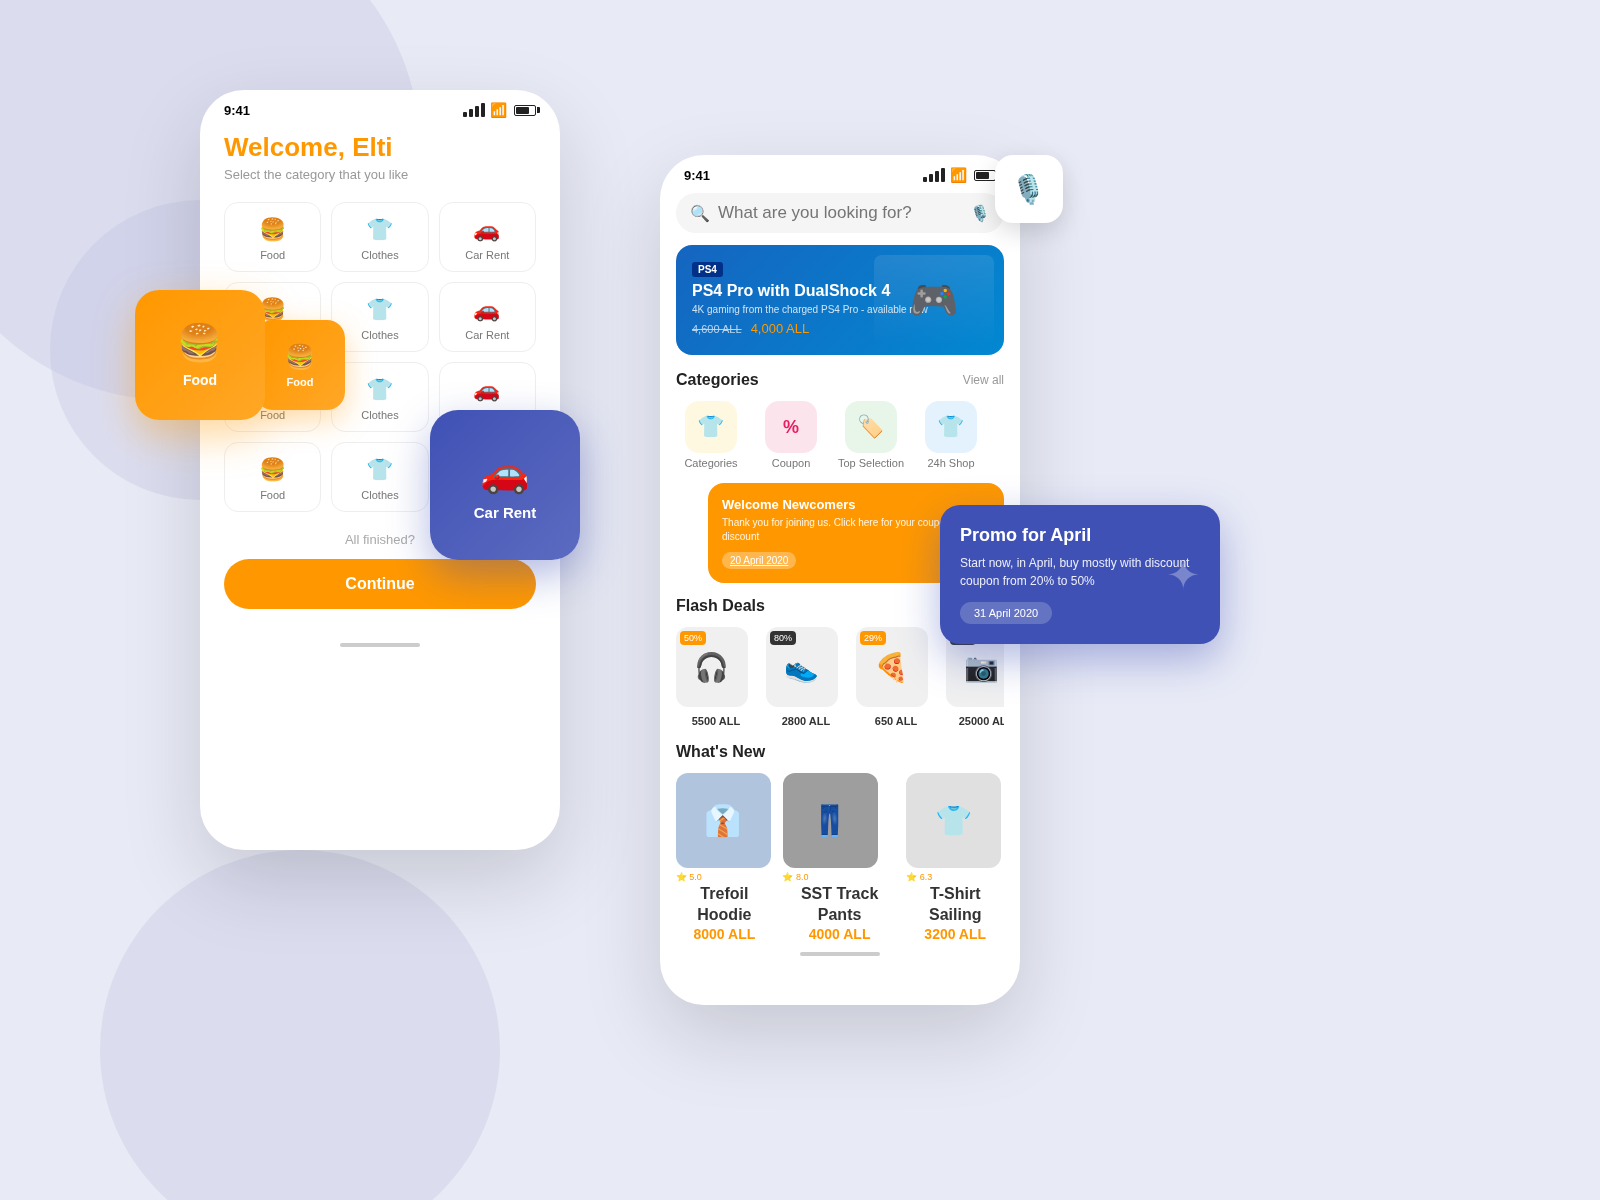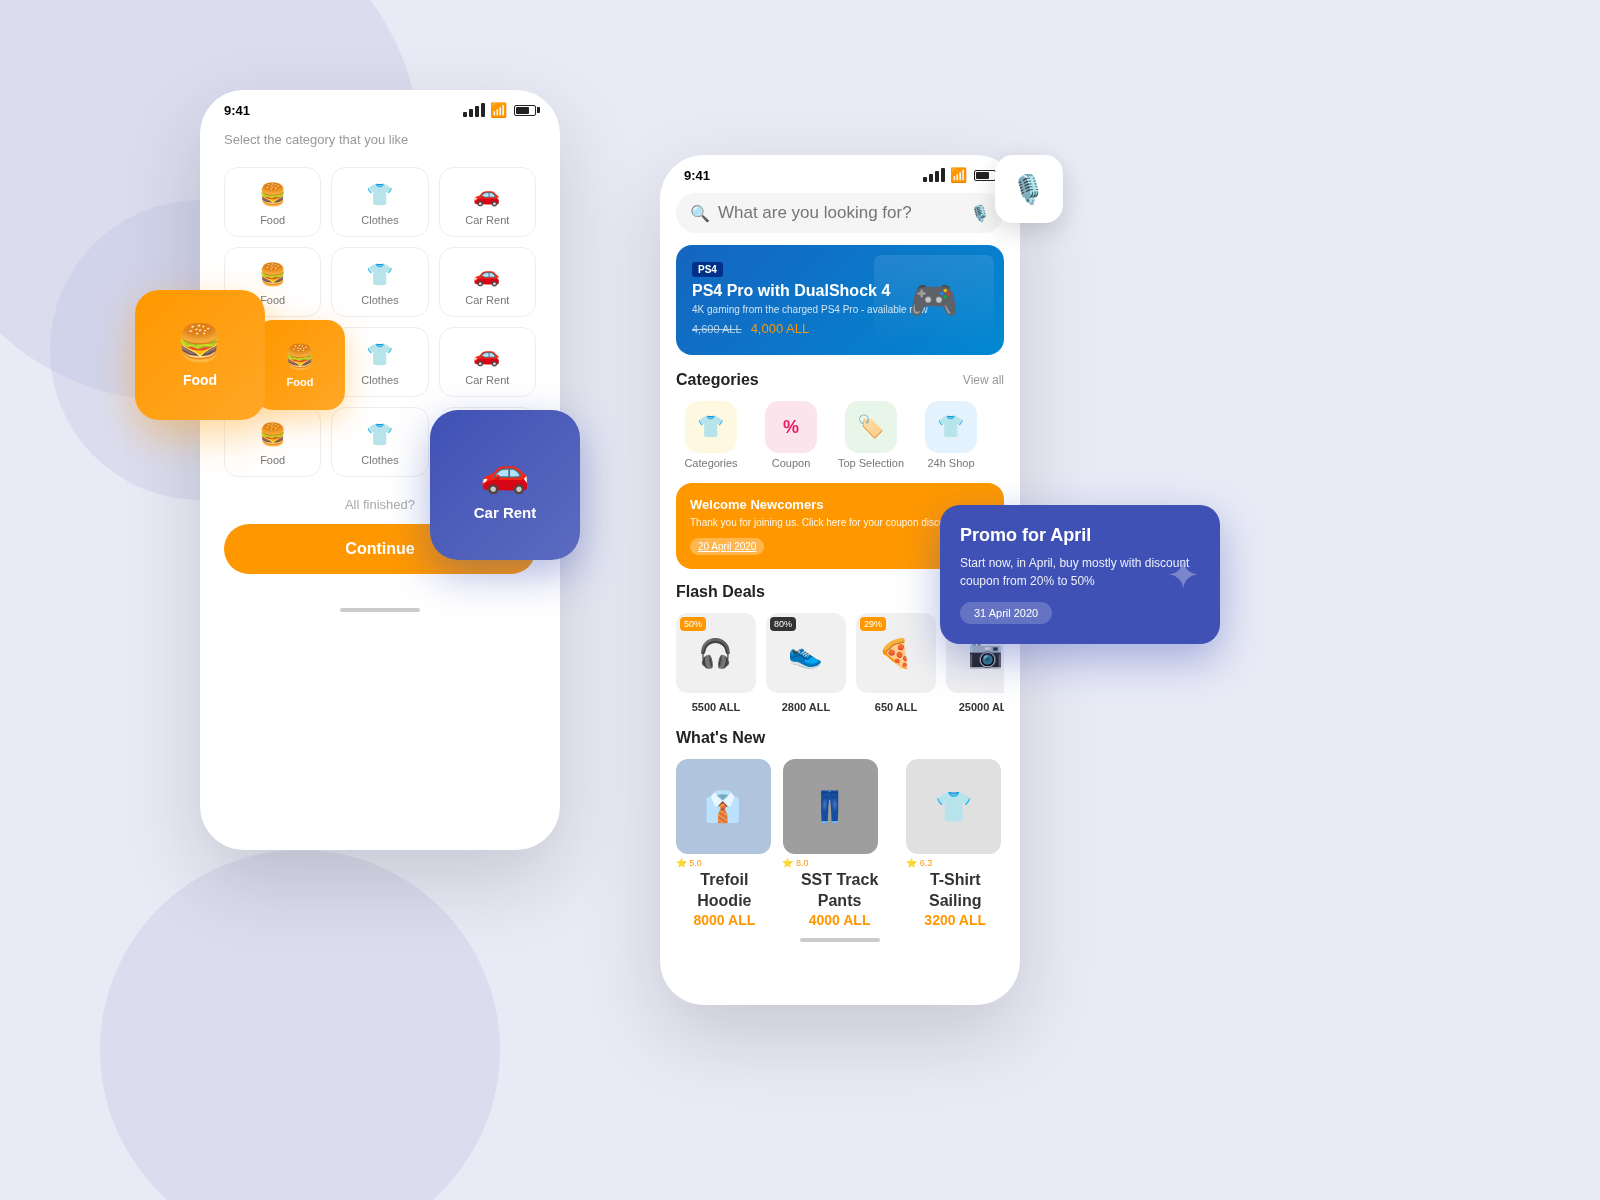--- a/index.html
+++ b/index.html
@@ -403,20 +403,21 @@
       margin-bottom: 14px;
     }
 
     .promo-card-orange {
       flex: 1;
       background: #FF9800;
       border-radius: 16px;
       padding: 14px;
       color: #fff;
       position: relative;
+      margin-left: 32px;
     }
 
     .promo-card-orange h5 { font-size: 13px; font-weight: 700; margin-bottom: 4px; }
     .promo-card-orange p { font-size: 10px; opacity: 0.9; line-height: 1.4; }
     .promo-card-orange .date-badge {
       background: rgba(255,255,255,0.3);
       display: inline-block;
       padding: 3px 8px;
       border-radius: 20px;
       font-size: 10px;
@@ -446,21 +447,21 @@
       overflow: hidden;
       margin-bottom: 14px;
     }
 
     .deal-card {
       min-width: 80px;
       text-align: center;
     }
 
     .deal-card .deal-img {
-      width: 80px;
+      width: 72px;
       height: 80px;
       background: #f0f0f0;
       border-radius: 12px;
       display: flex;
       align-items: center;
       justify-content: center;
       font-size: 28px;
       position: relative;
       margin-bottom: 4px;
     }
@@ -592,20 +593,23 @@
           <span></span>
       </div>
       <span class="wifi-icon">📶</span>
       <div class="battery-icon">
           <div class="fill"></div>
         </div>
     </div>
   </div>
 
   <div class="phone-content">
+    <h2>
+      <span>Welcome, </span><span style="color:#FF9800;">Elti</span>
+    </h2>
     <p class="subtitle">Select the category that you like</p>
 
     <div class="category-grid">
 
       <div class="cat-item">
         <span class="cat-icon">🍔</span>
         <span class="cat-label">Food</span>
       </div>
       <div class="cat-item">
         <span class="cat-icon">👕</span>

